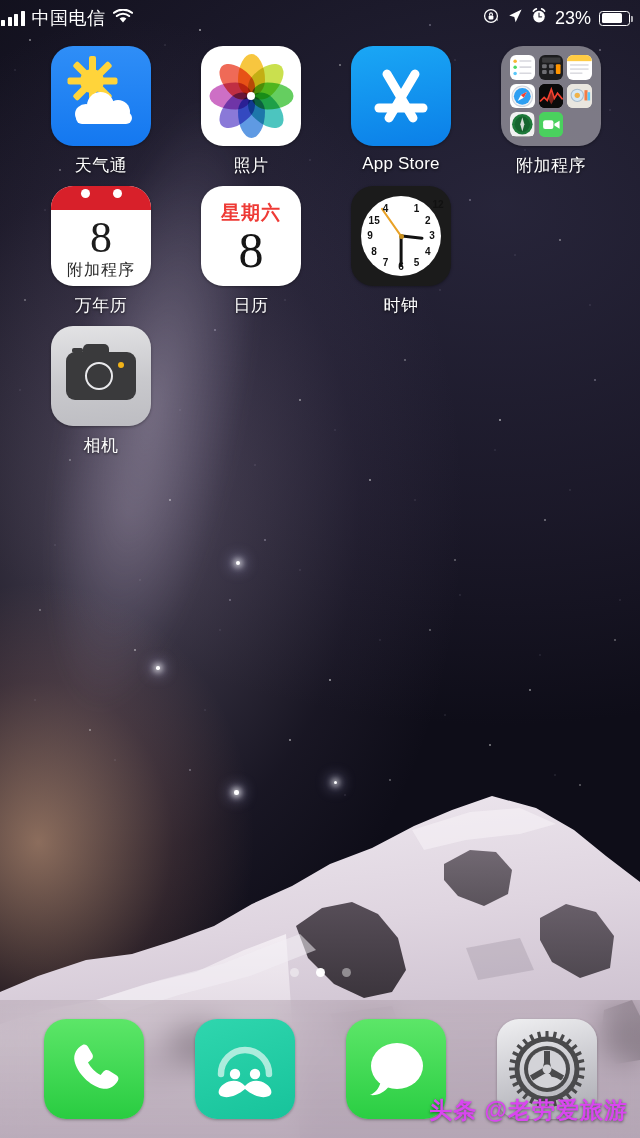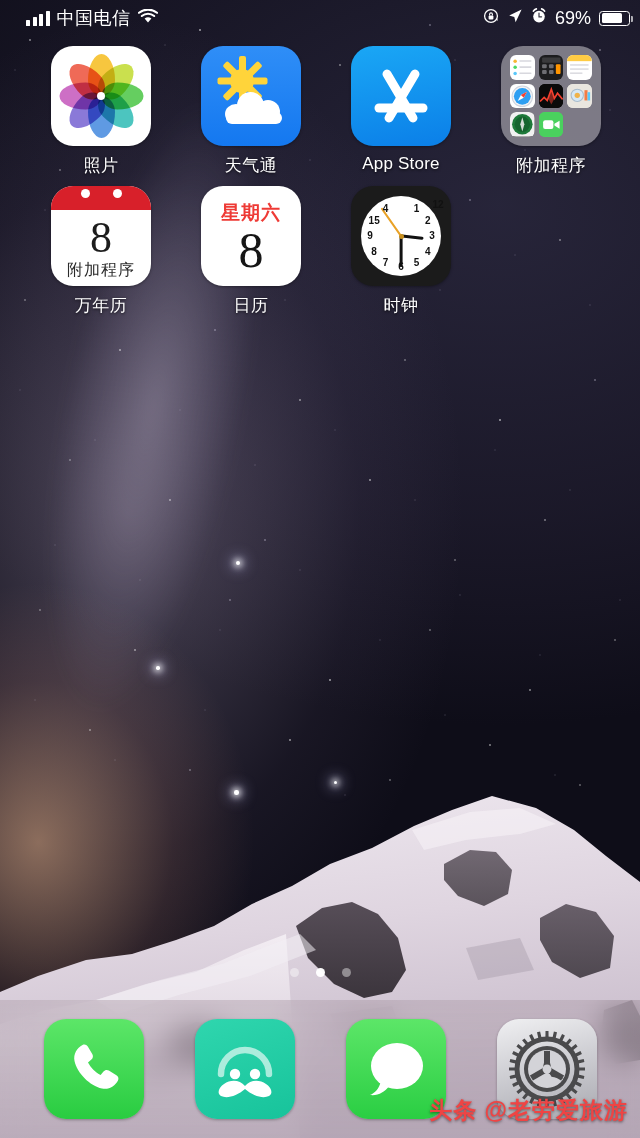--- a/index.html
+++ b/index.html
@@ -110,21 +110,21 @@
   
   .bigstar{position:absolute;border-radius:50%;background:#fff;
     box-shadow:0 0 6px 2px rgba(255,255,255,.85),0 0 14px 5px rgba(200,200,255,.4);}
 
   
   #mountain{position:absolute;left:0;bottom:0;width:640px;height:360px;overflow:hidden;}
 
   
   #statusbar{position:absolute;left:0;top:0;width:640px;height:36px;
     display:flex;align-items:center;color:#fff;font-size:19px;z-index:20;}
-  #sb-left{display:flex;align-items:center;gap:7px;padding-left:26px;}
+  #sb-left{display:flex;align-items:center;gap:7px;padding-left:1px;}
   #sb-center{position:absolute;left:0;right:0;text-align:center;font-size:20px;font-weight:500;letter-spacing:.4px;}
   #sb-right{margin-left:auto;display:flex;align-items:center;gap:8px;padding-right:10px;}
   .bars{display:flex;align-items:flex-end;gap:2.5px;height:15px;}
   .bars i{display:block;width:4px;background:#fff;border-radius:.6px;}
   .bars i:nth-child(1){height:6px}.bars i:nth-child(2){height:9px}
   .bars i:nth-child(3){height:12px}.bars i:nth-child(4){height:15px}
   #carrier{font-size:18px;font-weight:500;letter-spacing:.5px;}
   .batt{width:31px;height:15px;border:1.6px solid #fff;border-radius:3.5px;position:relative;padding:1.5px;box-sizing:border-box;}
   .batt::after{content:"";position:absolute;right:-4px;top:4px;width:2px;height:6px;background:rgba(255,255,255,.65);border-radius:0 1px 1px 0;}
   .batt > span{display:block;height:100%;background:#fff;border-radius:1.6px;}
@@ -221,21 +221,21 @@
     backdrop-filter:blur(14px);display:flex;align-items:center;justify-content:space-around;padding:0 18px;box-sizing:border-box;}
   .dock-icon{width:100px;height:100px;border-radius:22px;position:relative;overflow:hidden;
     box-shadow:0 1px 3px rgba(0,0,0,.3);}
   .ic-phone{background:linear-gradient(180deg,#5ce668,#29cc41);display:flex;align-items:center;justify-content:center;}
   .ic-mustache{background:linear-gradient(160deg,#2fd6ae,#17c39b);display:flex;align-items:center;justify-content:center;}
   .ic-messages{background:linear-gradient(180deg,#5ce668,#2ace43);display:flex;align-items:center;justify-content:center;}
   .ic-settings{background:linear-gradient(165deg,#f0f0f2 0%,#cfcfd4 45%,#a9a9b0 100%);
     display:flex;align-items:center;justify-content:center;}
 
   
-  #watermark{position:absolute;right:12px;bottom:12px;z-index:30;color:#ef4444;font-size:23px;font-weight:700;
+  #watermark{position:absolute;right:12px;bottom:12px;z-index:30;color:#d946ef;font-size:23px;font-weight:700;
     letter-spacing:1px;text-shadow:0 1px 3px rgba(0,0,0,.5);white-space:nowrap;text-align:right;}
 </style>
 </head>
 <body>
 
 <div id="screen">
 
   <div id="wallpaper">
     <div id="milkyway"></div>
     <div id="stars1"></div>
@@ -315,47 +315,30 @@
         </svg>
       </span>
       <span>
         <svg width="16" height="16" viewBox="0 0 16 16">
           <circle cx="8" cy="8.6" r="5.8" fill="#fff"></circle>
           <path d="M8 5 v3.8 h2.6" stroke="#3a3a45" stroke-width="1.2" fill="none" stroke-linecap="round"></path>
           <path d="M2.4 3.2 a4.6 4.6 0 0 1 3 -2.3" stroke="#fff" stroke-width="1.6" fill="none" stroke-linecap="round"></path>
           <path d="M13.6 3.2 a4.6 4.6 0 0 0 -3 -2.3" stroke="#fff" stroke-width="1.6" fill="none" stroke-linecap="round"></path>
         </svg>
       </span>
-      <span id="battpct">69%</span>
+      <span id="battpct">23%</span>
       <span class="batt">
           <span id="battfill" style="width: 78%;"></span>
         </span>
     </div>
   </div>
 
   <div id="grid">
 
     <div class="row">
-
-      <div class="cell">
-        <div class="icon ic-photos">
-          <div id="pinwheel" style="position:absolute;left:50%;top:50%;width:0;height:0;">
-              <div class="petal" style="background: rgb(246, 192, 42); transform: rotate(0deg);"></div>
-              <div class="petal" style="background: rgb(196, 221, 58); transform: rotate(45deg);"></div>
-              <div class="petal" style="background: rgb(84, 201, 78); transform: rotate(90deg);"></div>
-              <div class="petal" style="background: rgb(56, 191, 184); transform: rotate(135deg);"></div>
-              <div class="petal" style="background: rgb(77, 143, 224); transform: rotate(180deg);"></div>
-              <div class="petal" style="background: rgb(125, 106, 212); transform: rotate(225deg);"></div>
-              <div class="petal" style="background: rgb(200, 95, 191); transform: rotate(270deg);"></div>
-              <div class="petal" style="background: rgb(238, 90, 69); transform: rotate(315deg);"></div>
-              <div style="position: absolute; left: -4px; top: -4px; width: 8px; height: 8px; border-radius: 50%; background: rgb(255, 255, 255);"></div>
-            </div>
-        </div>
-        <div class="label">照片</div>
-      </div>
 
       <div class="cell">
         <div class="icon ic-weather">
           <div class="sun">
             <div class="ray" style="transform:rotate(0deg) translateY(-15px)"></div>
             <div class="ray" style="transform:rotate(45deg) translateY(-15px)"></div>
             <div class="ray" style="transform:rotate(90deg) translateY(-15px)"></div>
             <div class="ray" style="transform:rotate(135deg) translateY(-15px)"></div>
             <div class="ray" style="transform:rotate(180deg) translateY(-15px)"></div>
             <div class="ray" style="transform:rotate(225deg) translateY(-15px)"></div>
@@ -367,20 +350,37 @@
             <b class="c1"></b>
               <b class="c2"></b>
               <b class="c3"></b>
               <b class="base"></b>
           </div>
         </div>
         <div class="label">天气通</div>
       </div>
 
       <div class="cell">
+        <div class="icon ic-photos">
+          <div id="pinwheel" style="position:absolute;left:50%;top:50%;width:0;height:0;">
+              <div class="petal" style="background: rgb(246, 192, 42); transform: rotate(0deg);"></div>
+              <div class="petal" style="background: rgb(196, 221, 58); transform: rotate(45deg);"></div>
+              <div class="petal" style="background: rgb(84, 201, 78); transform: rotate(90deg);"></div>
+              <div class="petal" style="background: rgb(56, 191, 184); transform: rotate(135deg);"></div>
+              <div class="petal" style="background: rgb(77, 143, 224); transform: rotate(180deg);"></div>
+              <div class="petal" style="background: rgb(125, 106, 212); transform: rotate(225deg);"></div>
+              <div class="petal" style="background: rgb(200, 95, 191); transform: rotate(270deg);"></div>
+              <div class="petal" style="background: rgb(238, 90, 69); transform: rotate(315deg);"></div>
+              <div style="position: absolute; left: -4px; top: -4px; width: 8px; height: 8px; border-radius: 50%; background: rgb(255, 255, 255);"></div>
+            </div>
+        </div>
+        <div class="label">照片</div>
+      </div>
+
+      <div class="cell">
         <div class="icon ic-appstore">
           <svg width="100" height="100" viewBox="0 0 100 100">
             <g stroke="#fff" stroke-width="9" stroke-linecap="round" fill="none">
               <path d="M36 28 L62 72"></path>
               <path d="M64 28 L38 72"></path>
               <path d="M28 62 L72 62"></path>
             </g>
           </svg>
         </div>
         <div class="label latin">App Store</div>
@@ -506,20 +506,36 @@
               <div class="num" style="left: 2px; top: 34px;">9</div>
               <div class="num" style="left: 6.15321px; top: 18.5px;">15</div>
               <div class="num" style="left: 17.5px; top: 7.15321px;">4</div>
             </div>
         </div>
         <div class="label">时钟</div>
       </div>
 
     </div>
 
+    <div class="row">
+      <div class="cell">
+        <div class="icon ic-camera">
+          <div class="cam">
+            <div class="hump"></div>
+              <div class="vf"></div>
+            <div class="lens"></div>
+            <div class="flash"></div>
+          </div>
+        </div>
+        <div class="label">相机</div>
+      </div>
+      <div class="cell"></div>
+      <div class="cell"></div>
+      <div class="cell"></div>
+    </div>
   </div>
 
   <div id="dots">
       <span></span>
       <span class="active"></span>
       <span></span>
     </div>
 
   <div id="dock">
     <div class="dock-icon ic-phone">

